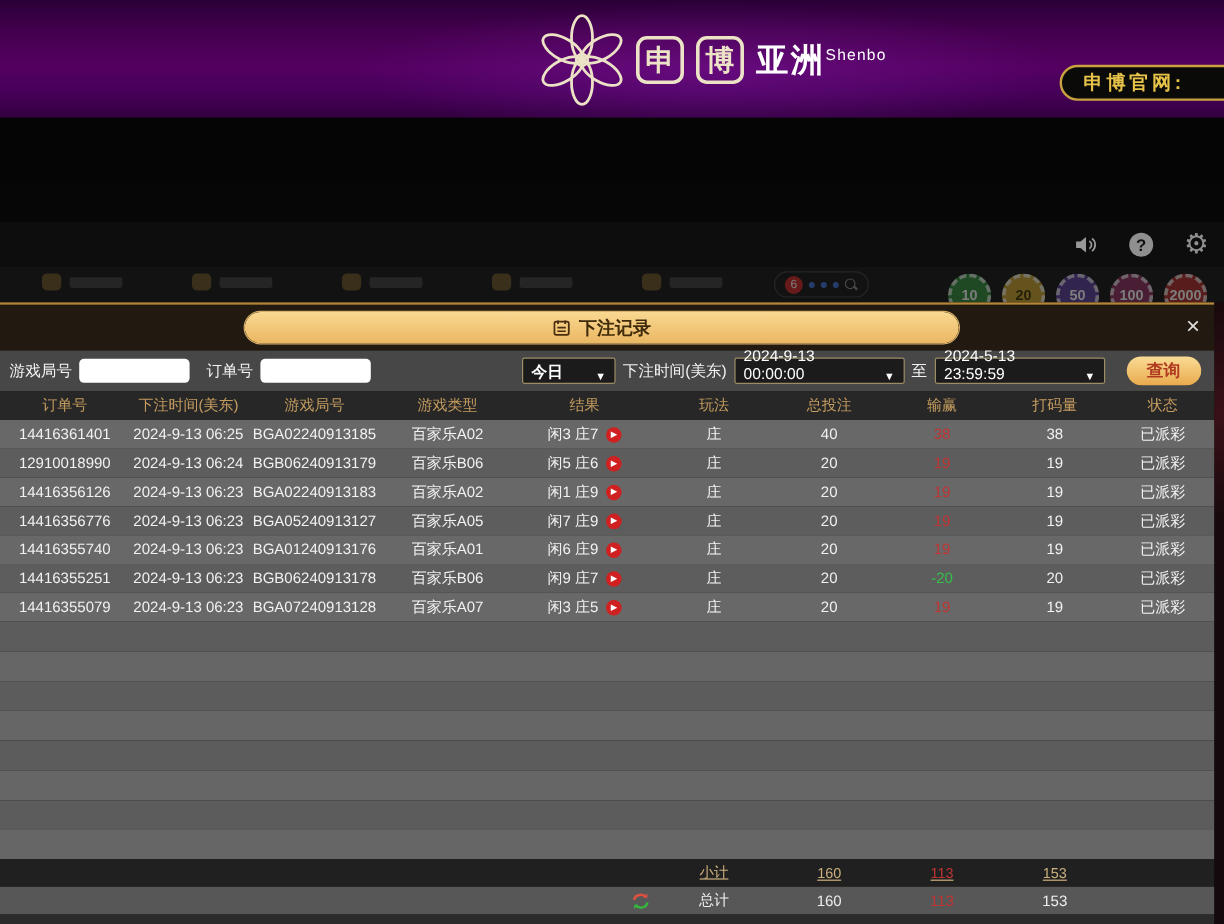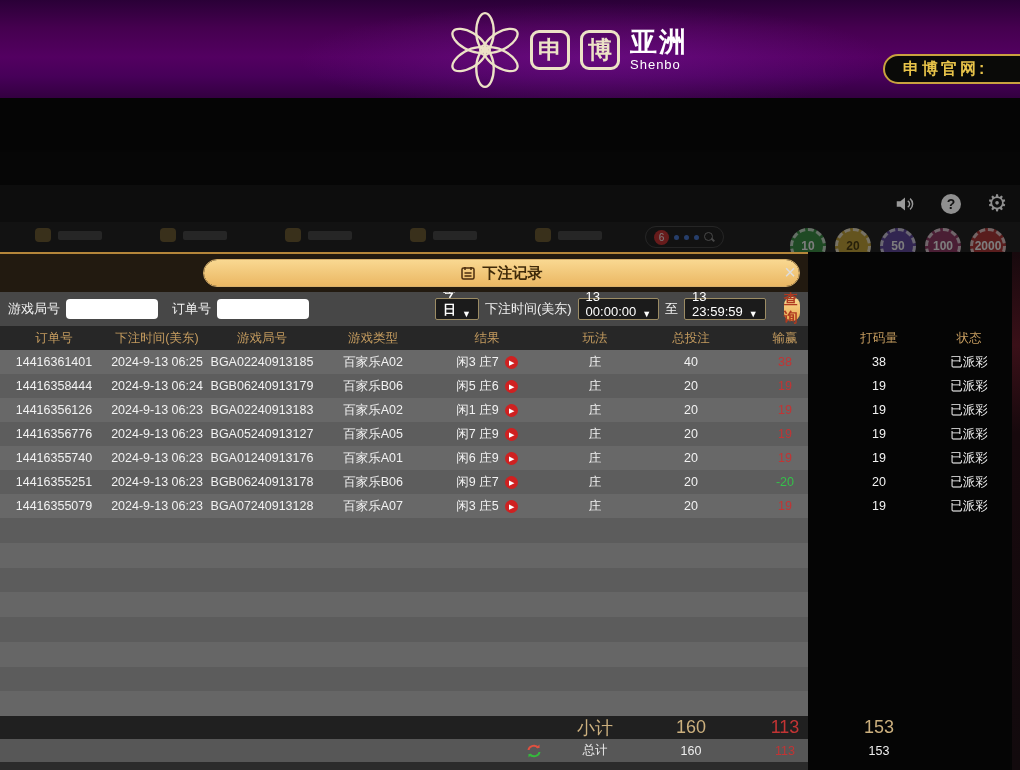--- a/index.html
+++ b/index.html
@@ -9,21 +9,21 @@
 
   
   .site-header { position:absolute; left:0; top:0; width:1020px; height:98px;
     background:
       radial-gradient(ellipse 420px 80px at 58% 60%, rgba(140,30,180,.35), rgba(0,0,0,0) 70%),
       linear-gradient(180deg,#2a0037 0%, #45004f 28%, #530061 58%, #470059 78%, #330040 100%);
   }
   .logo-group { position:absolute; left:450px; top:8px; display:flex; align-items:center; gap:10px; }
   .brand-sq { width:40px; height:40px; border:3px solid #ece2c6; border-radius:9px;
     color:#ece2c6; font-size:24px; font-weight:bold; display:flex; align-items:center; justify-content:center; }
-  .brand-right { display:flex; flex-direction:column; line-height:1; }
+  .brand-right { display:flex; line-height:1; }
   .brand-region { color:#fff; font-size:27px; font-weight:bold; letter-spacing:2px; }
   .brand-sub { color:#fff; font-size:13px; margin-top:2px; letter-spacing:1px; }
   .official-pill { position:absolute; right:-28px; top:54px; width:165px; height:30px;
     background:#0a0a08; border:2px solid #c9a23f; border-radius:16px;
     display:flex; align-items:center; justify-content:flex-start; padding-left:18px;
     color:#e8c34a; font-size:16px; font-weight:bold; letter-spacing:3px; }
 
   
   .chrome-bar { position:absolute; left:0; top:98px; width:1020px; height:24px;
     background:linear-gradient(180deg,#7e7e89 0%, #4c4c56 45%, #32323b 100%); }
@@ -62,21 +62,21 @@
     font-size:10px; display:flex; align-items:center; justify-content:center; }
   .dot { width:5px; height:5px; border-radius:50%; background:#3f74d8; }
   .magnifier { position:relative; width:11px; height:11px; }
   .magnifier::before { content:""; position:absolute; left:0; top:0; width:7px; height:7px; border:1.5px solid #8a8a8a; border-radius:50%; }
   .magnifier::after { content:""; position:absolute; left:7px; top:7px; width:4px; height:1.5px; background:#8a8a8a; transform:rotate(45deg); }
   .chips-row { position:absolute; right:14px; top:6px; display:flex; gap:9px; }
   .chip { width:36px; height:36px; border-radius:50%; border:3px dashed rgba(255,255,255,.75);
     color:#fff; font-size:12px; font-weight:bold; display:flex; align-items:center; justify-content:center; }
 
   
-  .modal { position:absolute; left:0; top:252px; width:808px; height:518px;
+  .modal { position:absolute; left:0; top:252px; width:1012px; height:518px;
     border-top:2px solid #b5863a; display:flex; flex-direction:column; background:#241c12; }
   .right-strip { position:absolute; left:1012px; top:252px; width:8px; height:518px;
     background:linear-gradient(180deg,#17090d 0%, #3a1018 18%, #17090d 35%, #120a0d 100%); }
 
   .tab-band { position:relative; height:38px; background:#221a10; flex:none; }
   .tab-pill { position:absolute; left:203px; top:5px; width:597px; height:28px;
     border:1px solid #d8b06a; border-radius:15px; background:#17120c; display:flex; overflow:hidden; }
   .tab { flex:1; display:flex; align-items:center; justify-content:center; gap:8px;
     color:#e8e2d6; font-size:15px; cursor:default; }
   .tab.active { background:linear-gradient(180deg,#f9d891 0%, #eab763 100%); border-radius:15px;
@@ -110,21 +110,21 @@
   .play-btn { width:13px; height:13px; border-radius:50%; background:#cf2121; color:#fff; font-size:7px;
     display:flex; align-items:center; justify-content:center; line-height:1; padding-left:1px; }
   .win-red { color:#c23434; }
   .win-green { color:#35c04a; }
 
   .stripes-box { height:198px; display:flex; flex-direction:column; flex:none; }
   .stripe { flex:1; }
   .s-a { background:#5c5c5c; }
   .s-b { background:#666666; }
 
-  .subtotal-row { height:23px; background:#202020; color:#ccb07e; font-size:18px; flex:none; }
+  .subtotal-row { height:23px; background:#202020; color:#ccb07e; font-size:12px; flex:none;text-decoration:underline; }
   .total-row { height:23px; background:#575757; color:#ededed; font-size:12.5px; flex:none; }
   .refresh-cell { display:flex; justify-content:flex-end; padding-right:4px; }
   .bottom-strip { height:8px; background:#2b2b2b; flex:none; }
 </style>
 </head>
 <body>
 
 <div class="screen">
 
   <div class="site-header">
@@ -270,21 +270,21 @@
             <div class="res-text">闲3 庄7</div>
             <div class="play-btn">▶</div>
           </div>
           <div class="cell">庄</div>
           <div class="cell">40</div>
           <div class="cell win-red">38</div>
           <div class="cell">38</div>
           <div class="cell">已派彩</div>
         </div>
         <div class="cols grid-row r-even">
-          <div class="cell">14416358444</div>
+          <div class="cell">12910018990</div>
           <div class="cell">2024-9-13 06:24</div>
           <div class="cell">BGB06240913179</div>
           <div class="cell">百家乐B06</div>
           <div class="cell result">
             <div class="res-text">闲5 庄6</div>
             <div class="play-btn">▶</div>
           </div>
           <div class="cell">庄</div>
           <div class="cell">20</div>
           <div class="cell win-red">19</div>

